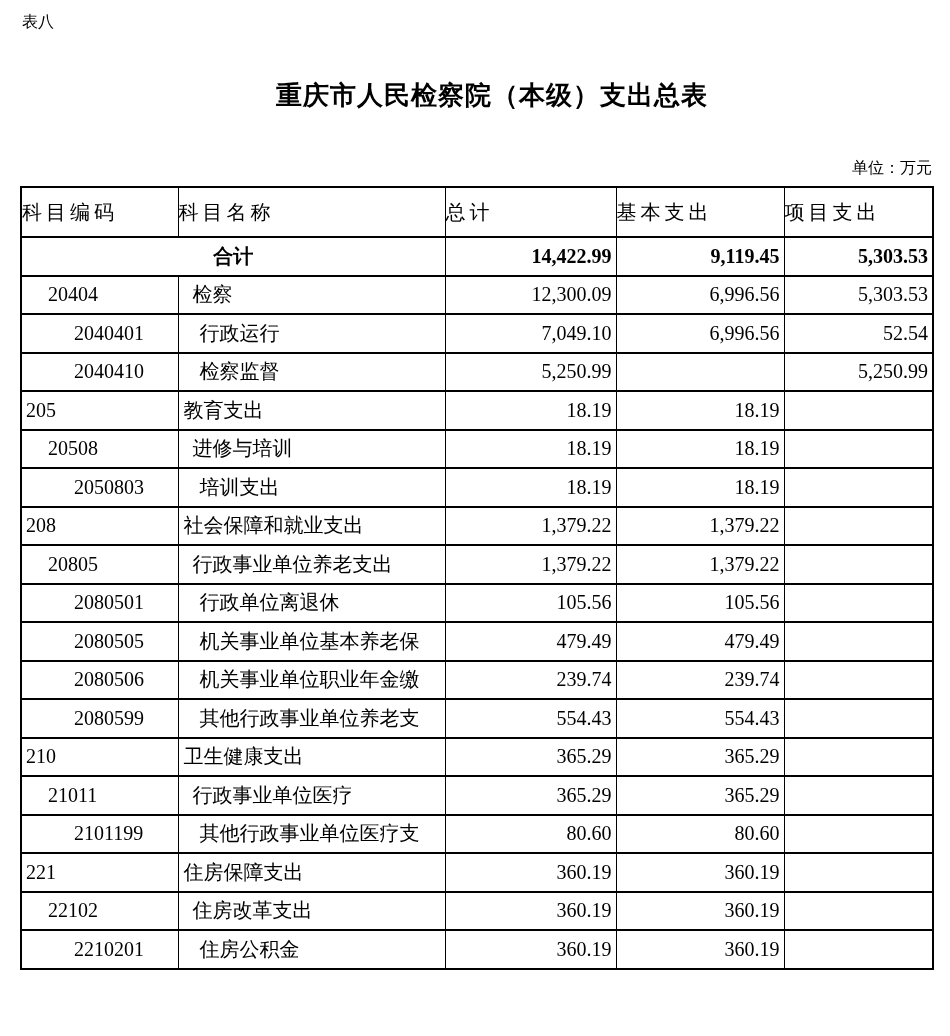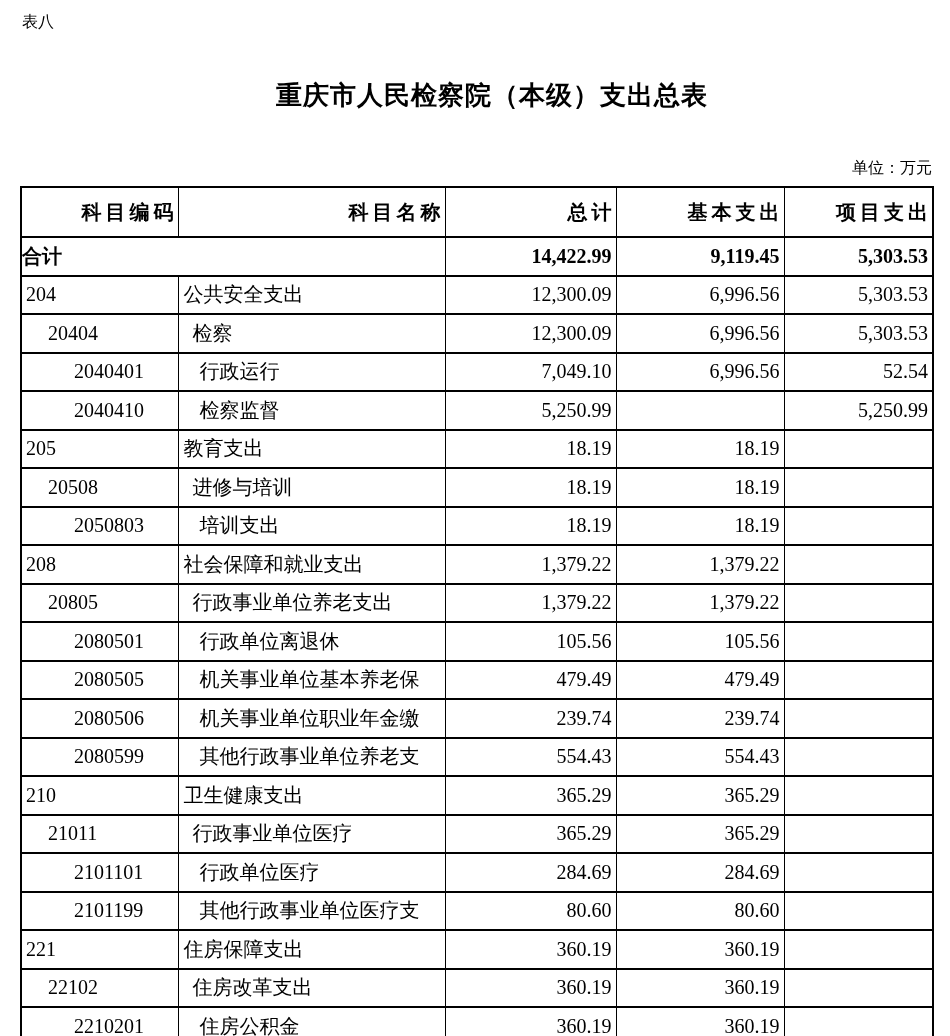--- a/index.html
+++ b/index.html
@@ -22,25 +22,25 @@
     border-collapse:collapse;table-layout:fixed;width:912px;
     font-size:20px;
   }
   th,td{
     border-left:1px solid #000;border-right:1px solid #000;
     border-top:2px solid #000;border-bottom:2px solid #000;
     overflow:hidden;white-space:nowrap;padding:0;vertical-align:middle;
   }
   table{border:2px solid #000;}
   th{
-    height:48px;font-weight:bold;text-align:right;letter-spacing:4px;
+    height:48px;font-weight:normal;text-align:left;letter-spacing:4px;
   }
   td{height:36.5px;}
   tr.total-row td{font-weight:bold;}
-  tr.total-row td.merged{}
+  tr.total-row td.merged{text-align:center;}
   td.num{text-align:right;padding-right:4px;}
   td.code{padding-left:4px;}
   td.code.lvl2{padding-left:26px;margin-top:6px;}
   td.code.lvl3{padding-left:52px;}
   td.name{padding-left:5px;}
   td.name.lvl2{padding-left:14px;margin-left:36px;}
   td.name.lvl3{padding-left:21px;}
 </style>
 </head>
 <body>
@@ -69,27 +69,20 @@
         <th>项目支出</th>
       </tr>
     </thead>
     <tbody id="tbl-body">
       <tr class="total-row">
         <td class="merged" colspan="2">合计</td>
         <td class="num">14,422.99</td>
         <td class="num">9,119.45</td>
         <td class="num">5,303.53</td>
       </tr>
-    <tr>
-          <td class="code lvl1">204</td>
-          <td class="name lvl1">公共安全支出</td>
-          <td class="num">12,300.09</td>
-          <td class="num">6,996.56</td>
-          <td class="num">5,303.53</td>
-        </tr>
         <tr>
           <td class="code lvl2">20404</td>
           <td class="name lvl2">检察</td>
           <td class="num">12,300.09</td>
           <td class="num">6,996.56</td>
           <td class="num">5,303.53</td>
         </tr>
         <tr>
           <td class="code lvl3">2040401</td>
           <td class="name lvl3">行政运行</td>
@@ -175,27 +168,20 @@
           <td class="num"></td>
         </tr>
         <tr>
           <td class="code lvl2">21011</td>
           <td class="name lvl2">行政事业单位医疗</td>
           <td class="num">365.29</td>
           <td class="num">365.29</td>
           <td class="num"></td>
         </tr>
         <tr>
-          <td class="code lvl3">2101101</td>
-          <td class="name lvl3">行政单位医疗</td>
-          <td class="num">284.69</td>
-          <td class="num">284.69</td>
-          <td class="num"></td>
-        </tr>
-        <tr>
           <td class="code lvl3">2101199</td>
           <td class="name lvl3">其他行政事业单位医疗支</td>
           <td class="num">80.60</td>
           <td class="num">80.60</td>
           <td class="num"></td>
         </tr>
         <tr>
           <td class="code lvl1">221</td>
           <td class="name lvl1">住房保障支出</td>
           <td class="num">360.19</td>

